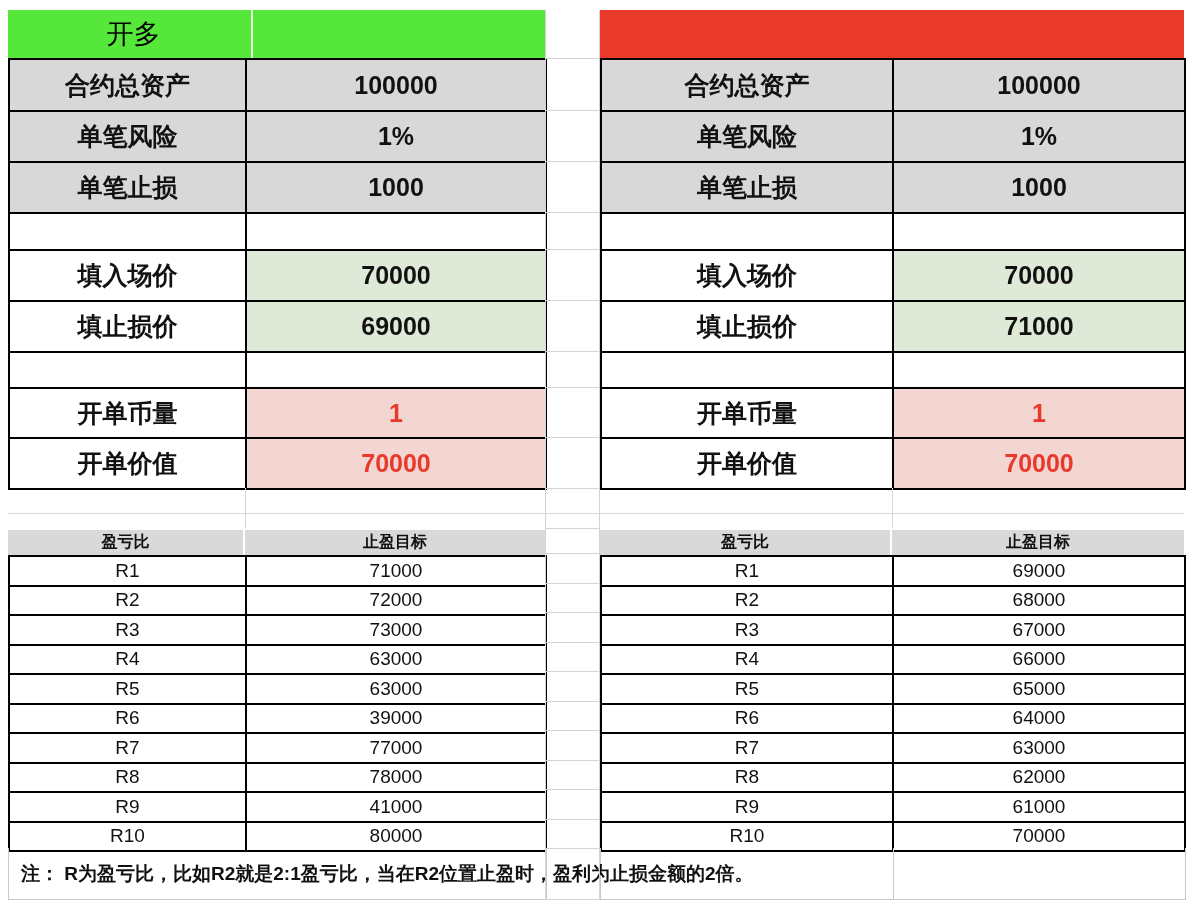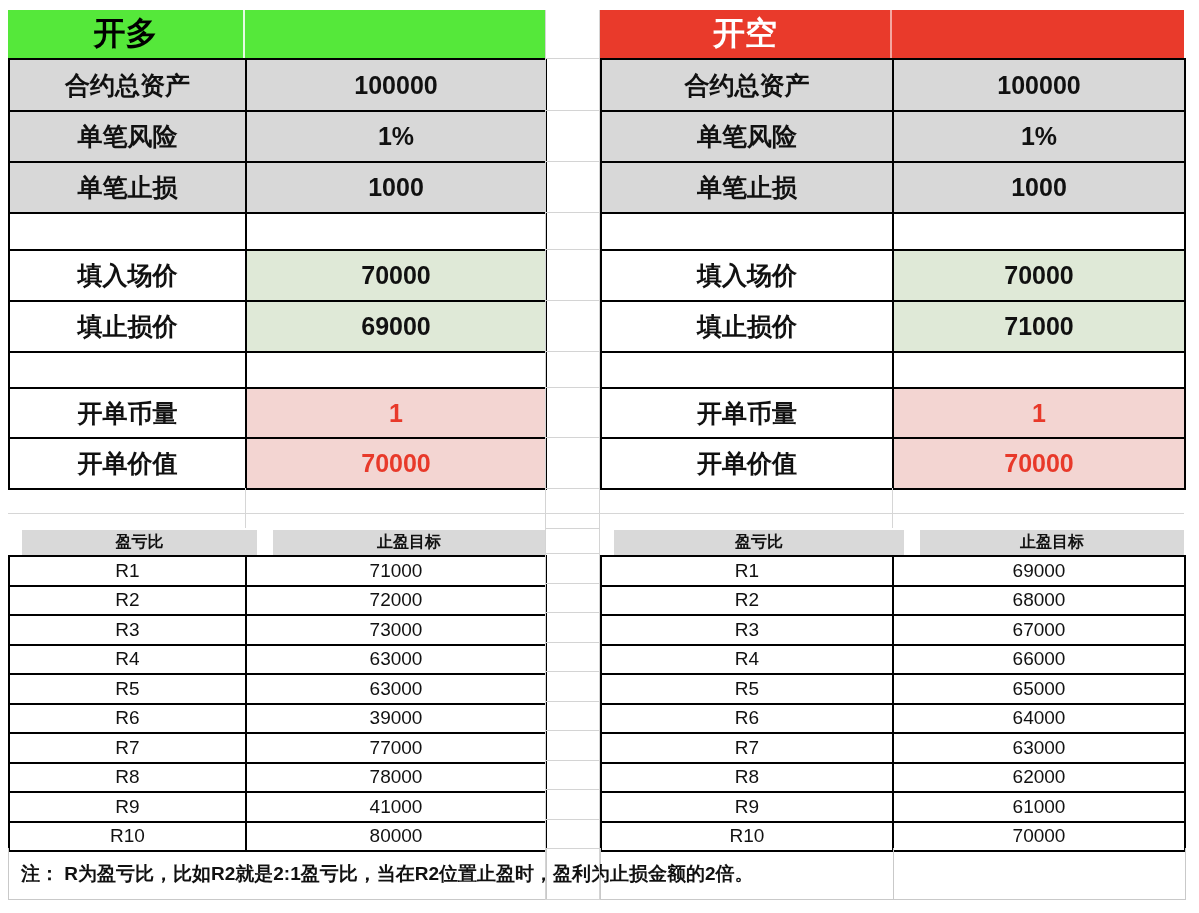--- a/index.html
+++ b/index.html
@@ -6,42 +6,42 @@
   .screen{position:relative;width:1199px;height:913px;background:#fff;overflow:hidden;
           font-family:"Liberation Sans","DejaVu Sans",sans-serif;color:#111;}
   .side{position:absolute;top:10px;}
   .side-long{left:8px;width:537px;}
   .side-short{left:600px;width:584px;}
 
   .title-band{height:48px;display:flex;}
   .side-long  .title-band{background:var(--long_green);}
   .side-short .title-band{background:var(--short_red);}
   .title-cell{display:flex;align-items:center;justify-content:center;
-              font-size:32px;font-weight:700;}
+              font-size:27px;font-weight:400;padding-left:8px;}
   .side-long  .title-cell{width:235px;border-right:2px solid rgba(255,255,255,.85);color:#000;}
   .side-short .title-cell{width:290px;border-right:2px solid rgba(255,255,255,.55);color:#fff;}
   .title-rest{flex:1;}
 
   table{border-collapse:collapse;table-layout:fixed;width:100%;}
   td{border:2px solid #000;text-align:center;padding:0;vertical-align:middle;}
 
   .block1 td{font-size:25px;}
   .block1 .lbl{font-weight:700;}
   .block1 .val{font-weight:600;}
   .side-long  .c-label{width:237px;} .side-long  .c-value{width:300px;}
   .side-short .c-label{width:292px;} .side-short .c-value{width:292px;}
   .r-gray td{background:var(--param_gray);}
   .r-blank td{background:#fff;}
   .r-input .val{background:var(--input_green_bg);}
   .r-result .val{background:var(--result_pink_bg);color:var(--result_red_text);font-weight:600;}
 
   .gap1{height:40px;}
 
   .rr-band{height:25px;display:flex;font-size:16px;font-weight:700;}
-  .rr-cell{background:var(--band_gray);display:flex;align-items:center;justify-content:center;margin-left:14px;}
+  .rr-cell{background:var(--band_gray);display:flex;align-items:center;justify-content:center;}
   .side-long  .rr-ratio{width:235px;margin-right:2px;}
   .side-short .rr-ratio{width:290px;margin-right:2px;}
   .rr-target{flex:1;}
 
   .rtable td{font-size:19px;font-weight:400;background:#fff;}
 
   .note-row{position:absolute;left:8px;top:848px;width:1176px;height:51px;
             border-bottom:1px solid #c9c9c9;border-right:1px solid #c9c9c9;border-left:1px solid #c9c9c9;}
   .note-vline{position:absolute;top:0;bottom:0;width:1px;background:#c9c9c9;}
   .note-text{position:absolute;left:12px;top:50%;transform:translateY(-50%);
@@ -161,21 +161,20 @@
       <tr style="height:29.5px">
             <td>R10</td>
             <td>80000</td>
           </tr>
     </tbody>
       </table>
   </section>
 
   <section class="side side-short">
     <div class="title-band">
-      <div class="title-cell">开空</div>
       <div class="title-rest"></div>
     </div>
 
     <table class="block1">
       <colgroup>
           <col class="c-label">
           <col class="c-value">
         </colgroup>
       <tbody>
           <tr class="r-gray" style="height:52px">

